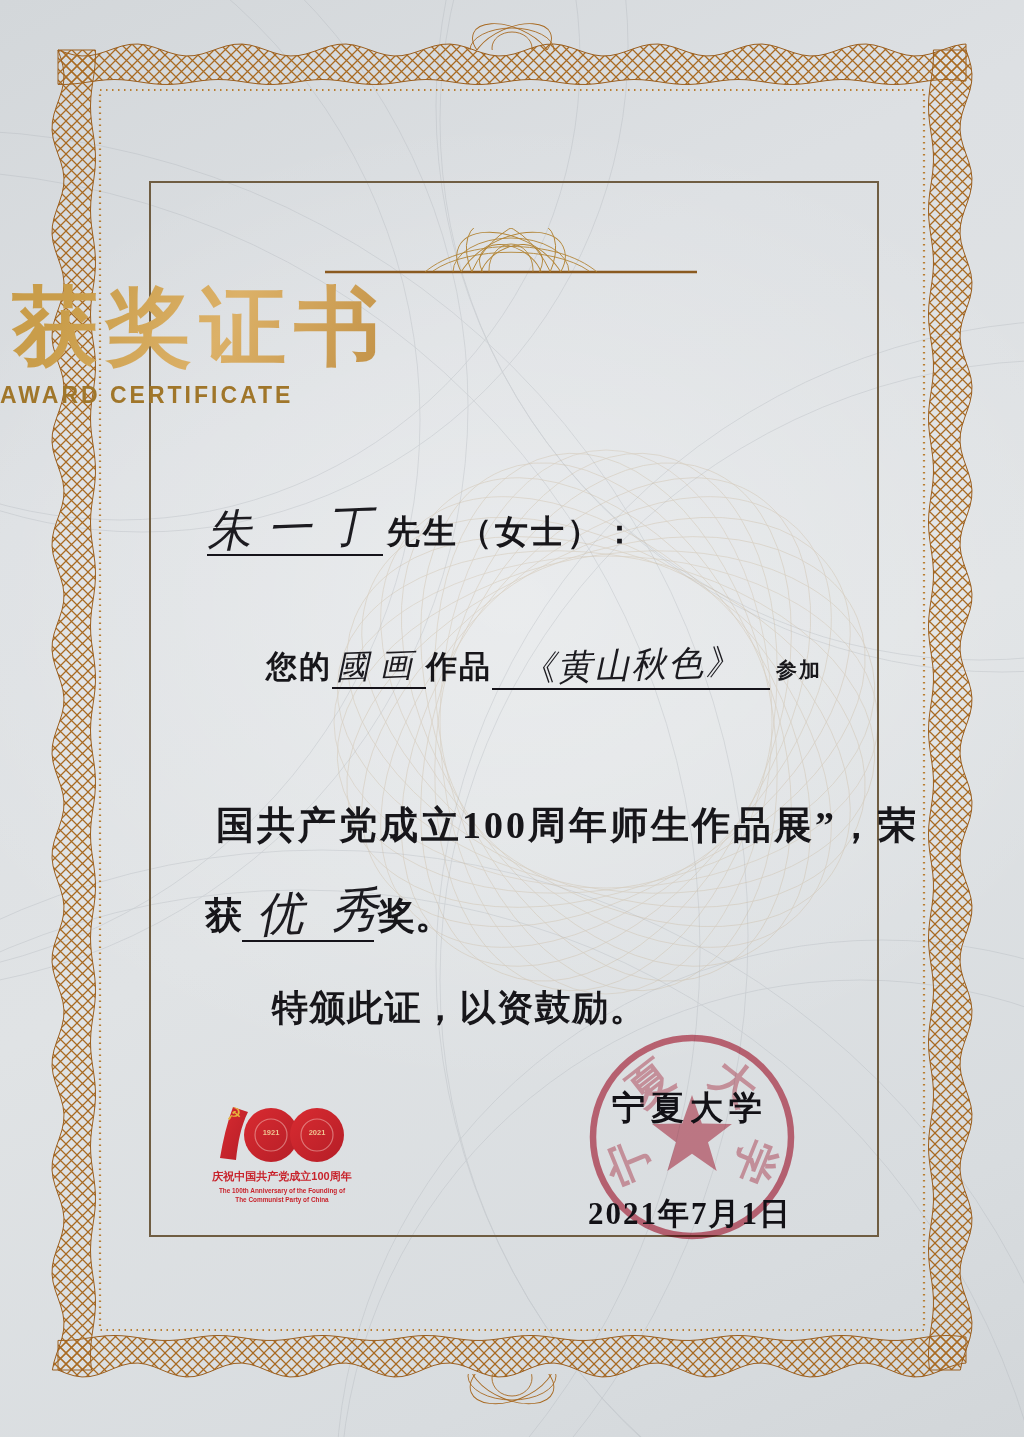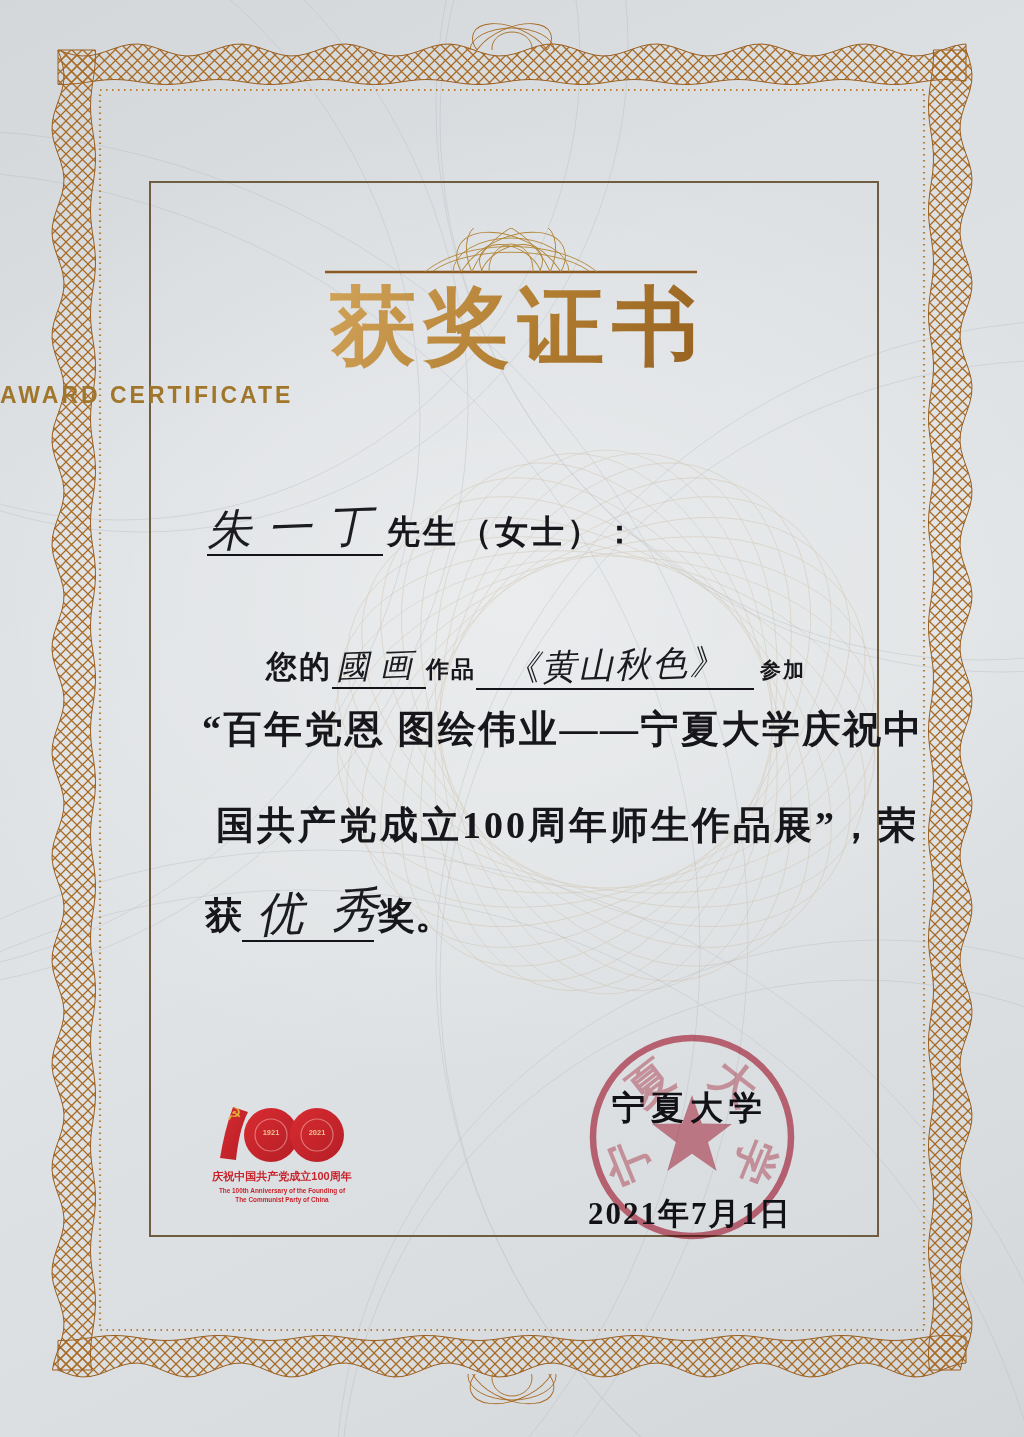--- a/index.html
+++ b/index.html
@@ -10,21 +10,21 @@
       linear-gradient(155deg,#d3d7da 0%, #dde0e3 28%, #e0e3e5 55%, #d8dcdf 85%, #d2d6d9 100%);
     font-family:"Liberation Serif","DejaVu Serif",serif;
     color:#17161a;
   }
   .abs{position:absolute;}
   svg{display:block;}
   .decor{position:absolute; left:0; top:0; pointer-events:none;}
 
   
   .title-cn{
-    left:12px; right:0; top:284px; text-align:center;
+    left:12px; right:0; top:284px; text-align:left;
     font-size:86px; font-weight:700; letter-spacing:8px; line-height:1;
     color:#a9762b; white-space:nowrap;
   }
   @supports (-webkit-background-clip: text){
     .title-cn{
       background:linear-gradient(118deg,#c99d4a 6%,#dcb168 22%,#b07c30 52%,#8a5518 78%,#6f3f10 96%);
       -webkit-background-clip:text; background-clip:text; -webkit-text-fill-color:transparent;
     }
   }
   .title-en{
@@ -156,42 +156,42 @@
       <span class="hand" style="font-size:44px; letter-spacing:16px;">朱一丁</span>
     </span>
     <span class="printed" style="font-size:33px; letter-spacing:3px; margin-left:4px;text-align:center;">先生（女士）：</span>
   </div>
 
   <div class="bodyline" style="left:266px; top:610px;">
     <span class="printed" style="font-size:31px; letter-spacing:2px;margin-top:36px;">您的</span>
     <span class="blank" style="width:94px;">
       <span class="hand" style="font-size:33px; letter-spacing:10px;">國画</span>
     </span>
-    <span class="printed" style="font-size:23px; letter-spacing:2px;">作品</span>
+    <span class="printed" style="font-size:31px; letter-spacing:2px;">作品</span>
     <span class="blank" style="width:278px;">
       <span class="hand" style="font-size:35px; letter-spacing:2px;">《黄山秋色》</span>
     </span>
     <span class="printed" style="font-size:21px; letter-spacing:2px; margin-left:6px;">参加</span>
   </div>
 
-  <div class="bodyline" style="left:202px; top:704px;">
-    <span class="printed" style="font-size:38px; letter-spacing:2.5px;">“百年党恩  图绘伟业——宁夏大学庆祝中</span>
-  </div>
   <div class="bodyline" style="left:216px; top:800px;">
     <span class="printed" style="font-size:38px; letter-spacing:3px;">国共产党成立100周年师生作品展”，荣</span>
   </div>
 
   <div class="bodyline" style="left:205px; top:888px;">
     <span class="printed" style="font-size:37px;">获</span>
     <span class="blank" style="width:132px;">
       <span class="hand" style="font-size:47px; letter-spacing:28px; transform:rotate(-3deg) translateX(14px);">优秀</span>
     </span>
     <span class="printed" style="font-size:37px; margin-left:4px;">奖。</span>
   </div>
 
+  <div class="bodyline" style="left:272px; top:984px;">
+    <span class="printed" style="font-size:36px; letter-spacing:1.5px;">特颁此证，以资鼓励。</span>
+  </div>
 
   <div class="abs" style="left:210px; top:1096px; width:150px;">
     <span class="sr">100</span>
     <svg width="150" height="112" viewBox="0 0 150 112">
       <defs>
         <linearGradient id="redG" x1="0" y1="0" x2="1" y2="1">
           <stop offset="0" stop-color="#d92b31"></stop>
             <stop offset="1" stop-color="#b51e27"></stop>
         </linearGradient>
       </defs>

